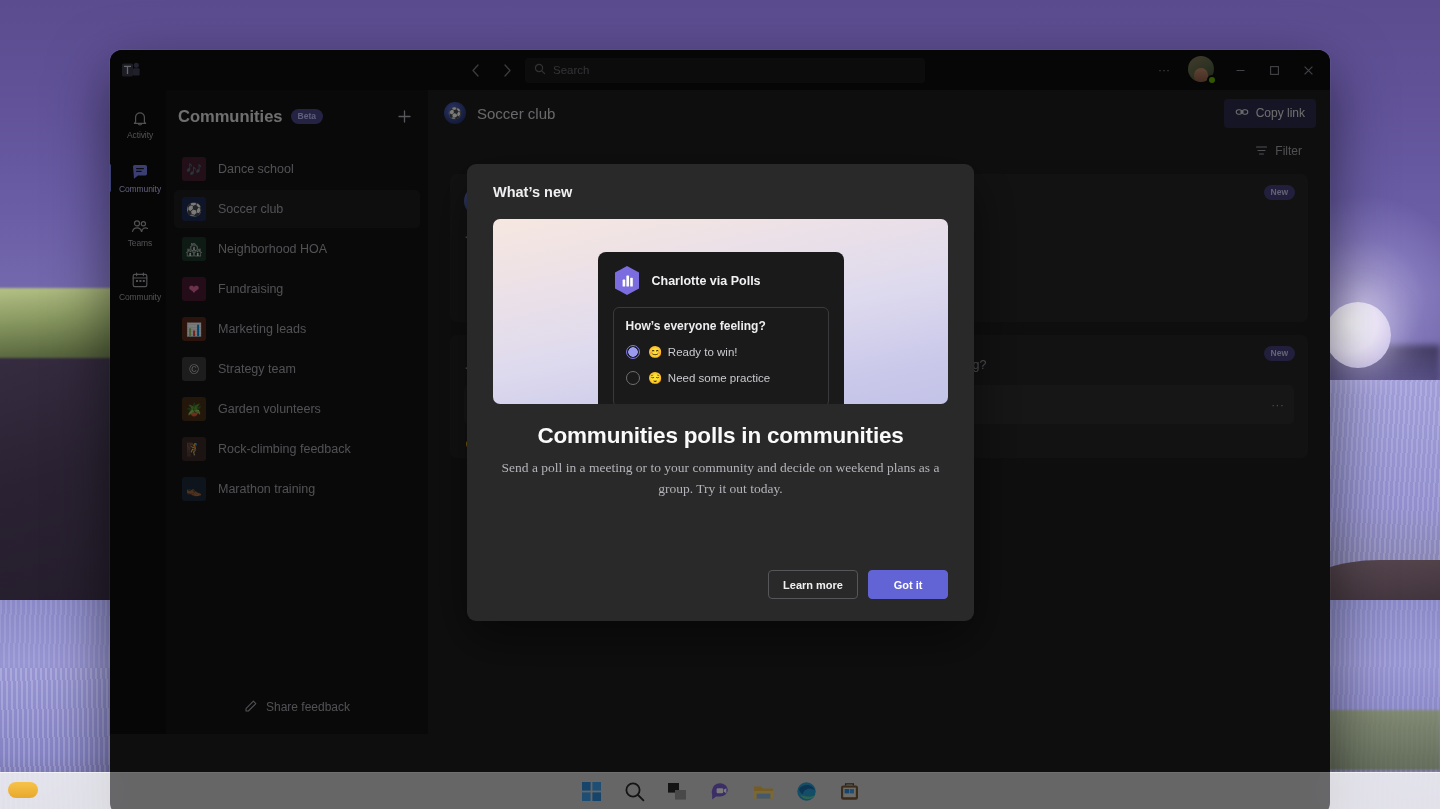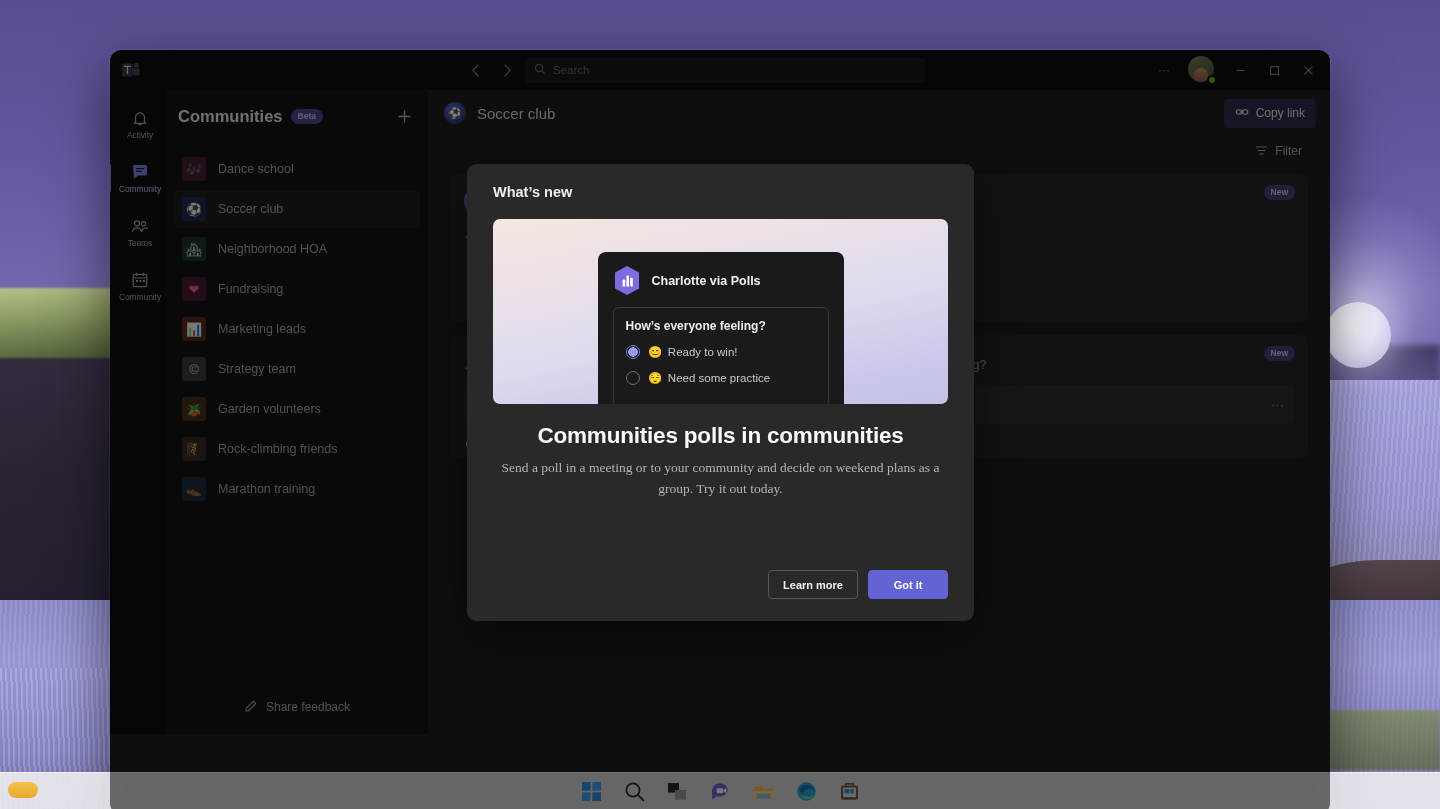--- a/index.html
+++ b/index.html
@@ -500,21 +500,21 @@
         <div class="comm-row">
           <span class="comm-ico" style="background:#3d3d3f;color:#cfcfd4">©</span>
           <span class="comm-name">Strategy team</span>
         </div>
         <div class="comm-row">
           <span class="comm-ico" style="background:#4a2f18">🪴</span>
           <span class="comm-name">Garden volunteers</span>
         </div>
         <div class="comm-row">
           <span class="comm-ico" style="background:#3a2a26">🧗</span>
-          <span class="comm-name">Rock-climbing friends</span>
+          <span class="comm-name">Rock-climbing feedback</span>
         </div>
         <div class="comm-row">
           <span class="comm-ico" style="background:#1f2a3a">👞</span>
           <span class="comm-name">Marathon training</span>
         </div>
       </div>
 
       <div id="lp-foot">
         <div id="feedback-btn">
           <span>

